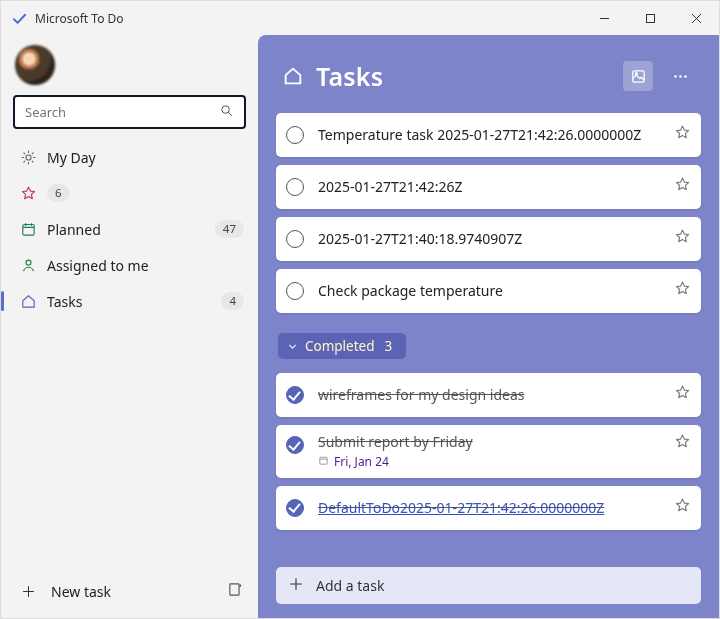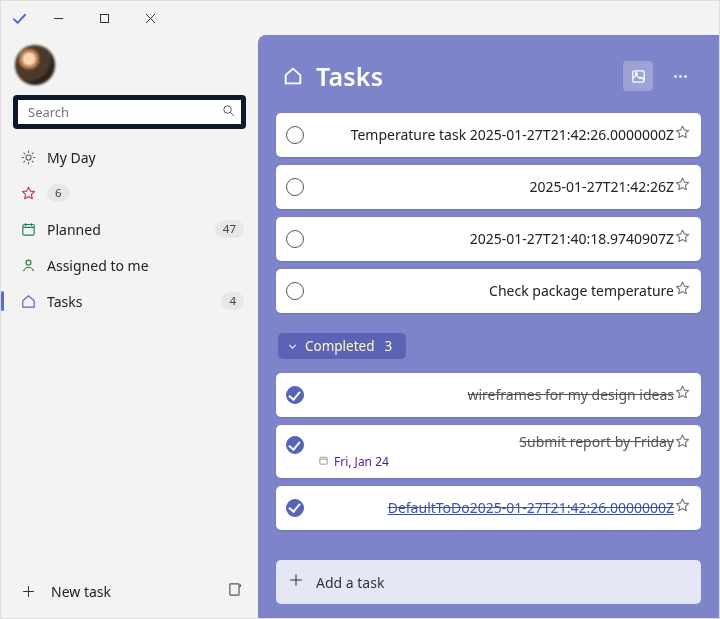--- a/index.html
+++ b/index.html
@@ -5,21 +5,21 @@
   * { box-sizing: border-box; margin: 0; padding: 0; font-family: "Segoe UI", system-ui, sans-serif; }
   body { width: 720px; height: 619px; background: #f3f3f3; display: flex; flex-direction: column; overflow: hidden; border: 1px solid #ddd;}
   .titlebar { height: 34px; display: flex; align-items: center; padding-left: 10px; font-size: 12px; color: #333; }
   .titlebar .logo { width: 16px; height: 16px; display:flex; align-items:center; justify-content:center; margin-right: 8px; }
   .titlebar .title { flex: 1; }
   .winbtns { display: flex; }
   .winbtn { width: 46px; height: 34px; display: flex; align-items: center; justify-content: center; color: #555; }
   .content { display: flex; flex: 1; min-height: 0; }
   .sidebar { width: 257px; display: flex; flex-direction: column; padding: 6px 0 0 0; }
   .avatar { width: 40px; height: 40px; border-radius: 50%; margin: 4px 0 10px 14px; background: radial-gradient(circle at 35% 35%, #f7d6b8 0 18%, #bc7a4c 18% 28%, #4b3a2a 28% 60%, #2c241b 60% 100%); box-shadow: 0 0 0 1px rgba(0,0,0,0.1); filter: blur(1.2px);}
-  .searchbox { margin: 0 12px 10px 12px; height: 34px; border: 5px solid #0f172a; border-radius: 4px; background: #fff; display: flex; align-items: center; padding: 0 10px; gap: 8px; color: #666; }
+  .searchbox { margin: 0 12px 10px 12px; height: 34px; border: 2px solid #0f172a; border-radius: 4px; background: #fff; display: flex; align-items: center; padding: 0 10px; gap: 8px; color: #666; }
   .searchbox input { flex: 1; border: none; outline: none; font-size: 13px; color: #333; background: transparent; }
   .searchbox .sicon { color: #555; }
   .navlist { display: flex; flex-direction: column; }
   .navitem { display: flex; align-items: center; height: 36px; padding: 0 14px 0 18px; gap: 10px; font-size: 14px; color: #222; position: relative; cursor: default;}
   .navitem.selected::before { content:""; position:absolute; left:0; top:8px; bottom:8px; width:3px; background:#5b6dc9; border-radius:2px;}
   .navitem .nicon { width: 18px; display:flex; justify-content:center; color:#555;}
   .navitem .label { flex: 1; }
   .navitem .badge { background: #e7e7ea; border-radius: 9px; padding: 0 8px; font-size: 11.5px; color:#444; line-height:18px; height:18px;}
   .sun-icon  { color:#666; } .star-icon { color:#c2326a; } .cal-icon{color:#1f7a63;} .user-icon{color:#2d7a43;} .flag-icon{color:#c4423c;} .home-icon{color:#5664b6;}
   .sidebar-footer { margin-top: auto; display:flex; align-items:center; padding: 0 14px 16px 18px; gap:14px; font-size:14px; color:#222;}
@@ -31,41 +31,42 @@
   .main-header { display: flex; align-items: center; margin: 6px 6px 10px 6px; gap: 12px; color: #fff; }
   .main-header .home { display:flex; }
   .main-header .ptitle { font-size: 25px; font-weight: 600; flex:1; letter-spacing: .2px;}
   .hdrbtn { width: 30px; height: 30px; border-radius: 4px; display:flex; align-items:center; justify-content:center; color:#fff;}
   .hdrbtn.img { background: rgba(255,255,255,0.25); }
   .tasks { display:flex; flex-direction:column; gap:8px; }
   .taskcard { background:#fff; border-radius:5px; display:flex; align-items:center; padding: 0 10px 0 10px; min-height:44px; box-shadow: 0 1px 2px rgba(0,0,0,0.12);}
   .taskcard .circle { width:18px; height:18px; border:1.6px solid #555; border-radius:50%; margin-right:14px; flex-shrink:0;}
   .taskcard .circle.done { background:#5664b6; border-color:#5664b6; position:relative;}
   .taskcard .circle.done::after { content:""; position:absolute; left:4px; top:1.5px; width:5px; height:9px; border:solid #fff; border-width:0 2px 2px 0; transform:rotate(40deg);}
-  .taskcard .tlabel { flex:1; font-size:14px; color:#222; line-height:1.25;text-align:right;}
+  .taskcard .tlabel { flex:1; font-size:14px; color:#222; line-height:1.25;}
   .taskcard .tlabel.done { text-decoration: line-through; color:#555;}
   .taskcard .tlabel .underl { text-decoration: underline; color:#3352c9;}
   .taskcard.tall { min-height:52px; align-items:flex-start; padding-top:8px; padding-bottom:8px;}
   .taskcard .sub { font-size:12px; color:#4c1d95; display:flex; align-items:center; gap:5px; margin-top:2px;}
   .taskcard .star { color:#777; }
   .completed-toggle { align-self:flex-start; background:#5b63b7; color:#fef9c3; border-radius:5px; padding:4px 14px 4px 8px; font-size:13.5px; display:flex; align-items:center; gap:6px; margin: 10px 0 4px 2px;}
   .completed-toggle .chev { display:flex;}
   .completed-toggle .cnt { margin-left:4px; }
   .spacer { flex:1; }
-  .addtask { background:#e6e7f6; border-radius:5px; display:flex; align-items:center; padding:0 12px; height:44px; gap:12px; color:#333; font-size:14px;}
+  .addtask { background:#e6e7f6; border-radius:5px; display:flex; align-items:center; padding:0 12px; height:37px; gap:12px; color:#333; font-size:14px;}
 </style>
 </head>
 <body>
 
 <div class="titlebar">
   <span class="logo">
     <svg width="15" height="15" viewBox="0 0 24 24" fill="none">
         <path d="M3 13 L9 19 L21 6" stroke="#3b6fd6" stroke-width="3" stroke-linecap="round" stroke-linejoin="round"></path>
       </svg>
   </span>
+  <span class="title">Microsoft To Do</span>
   <div class="winbtns">
     <div class="winbtn">
         <svg width="11" height="11">
           <path d="M1 5.5 H10" stroke="#333" stroke-width="1"></path>
         </svg>
       </div>
     <div class="winbtn">
         <svg width="11" height="11">
           <rect x="1.5" y="1.5" width="8" height="8" fill="none" stroke="#333" stroke-width="1"></rect>
         </svg>

